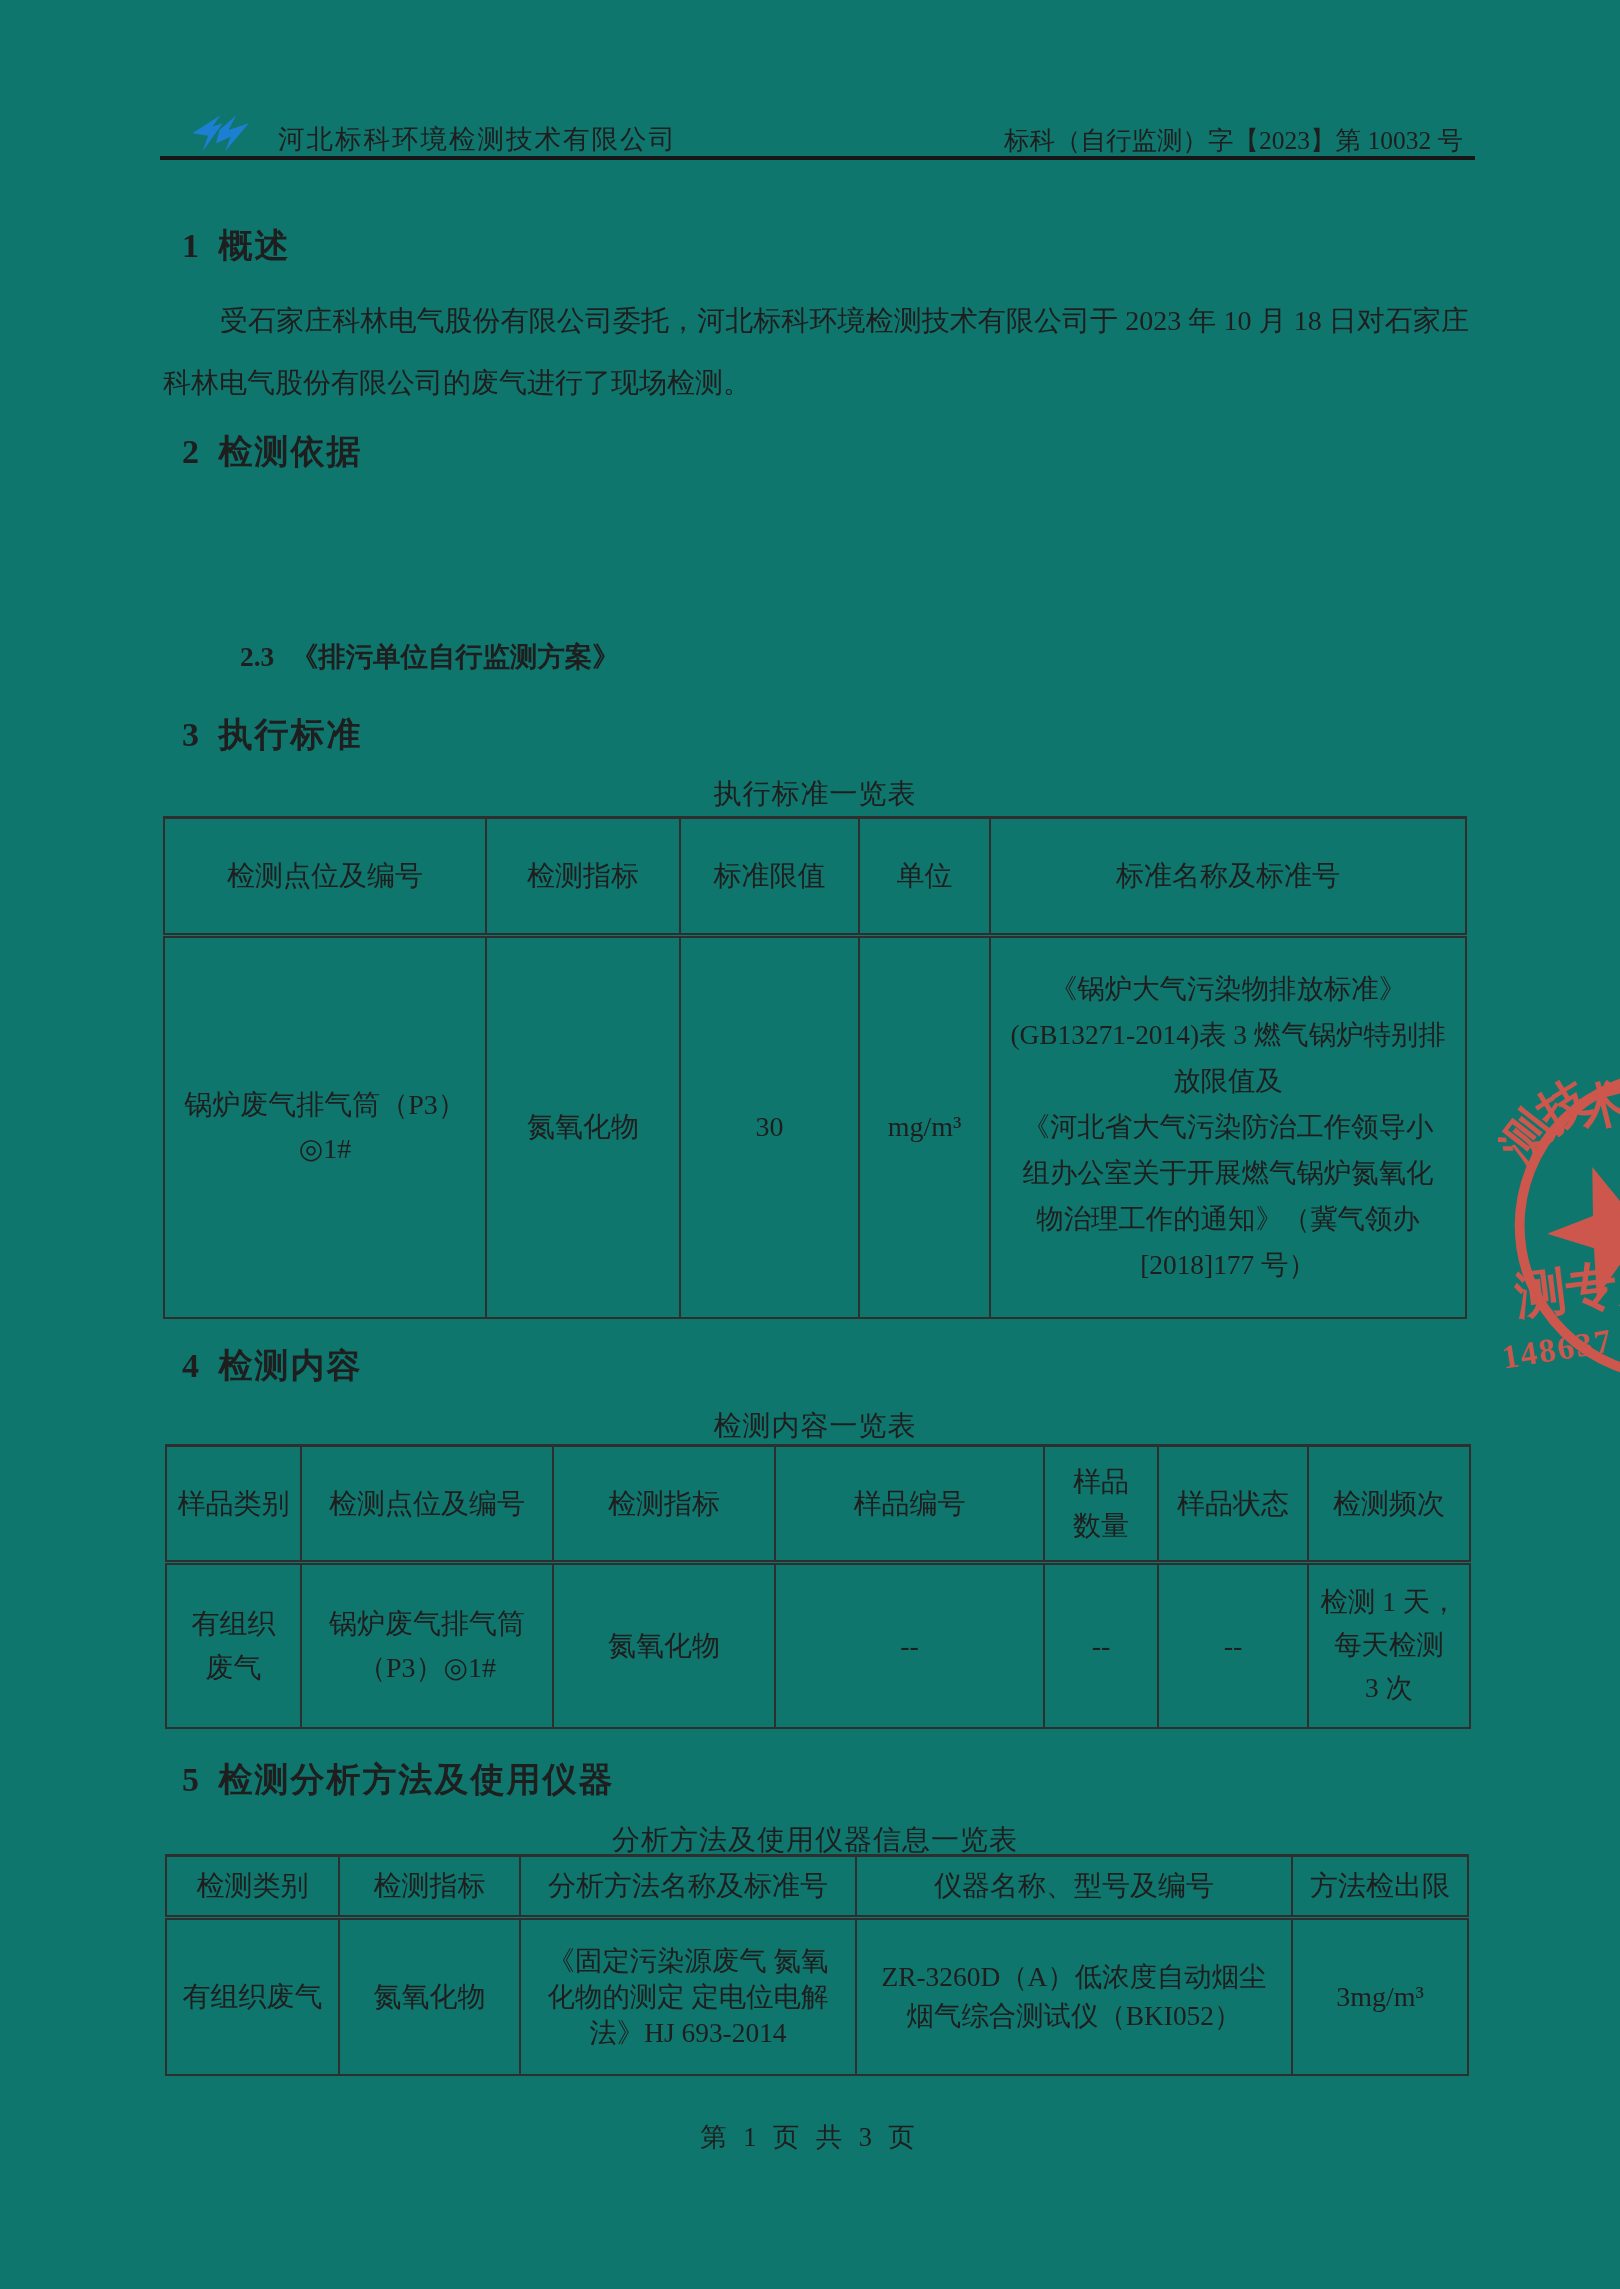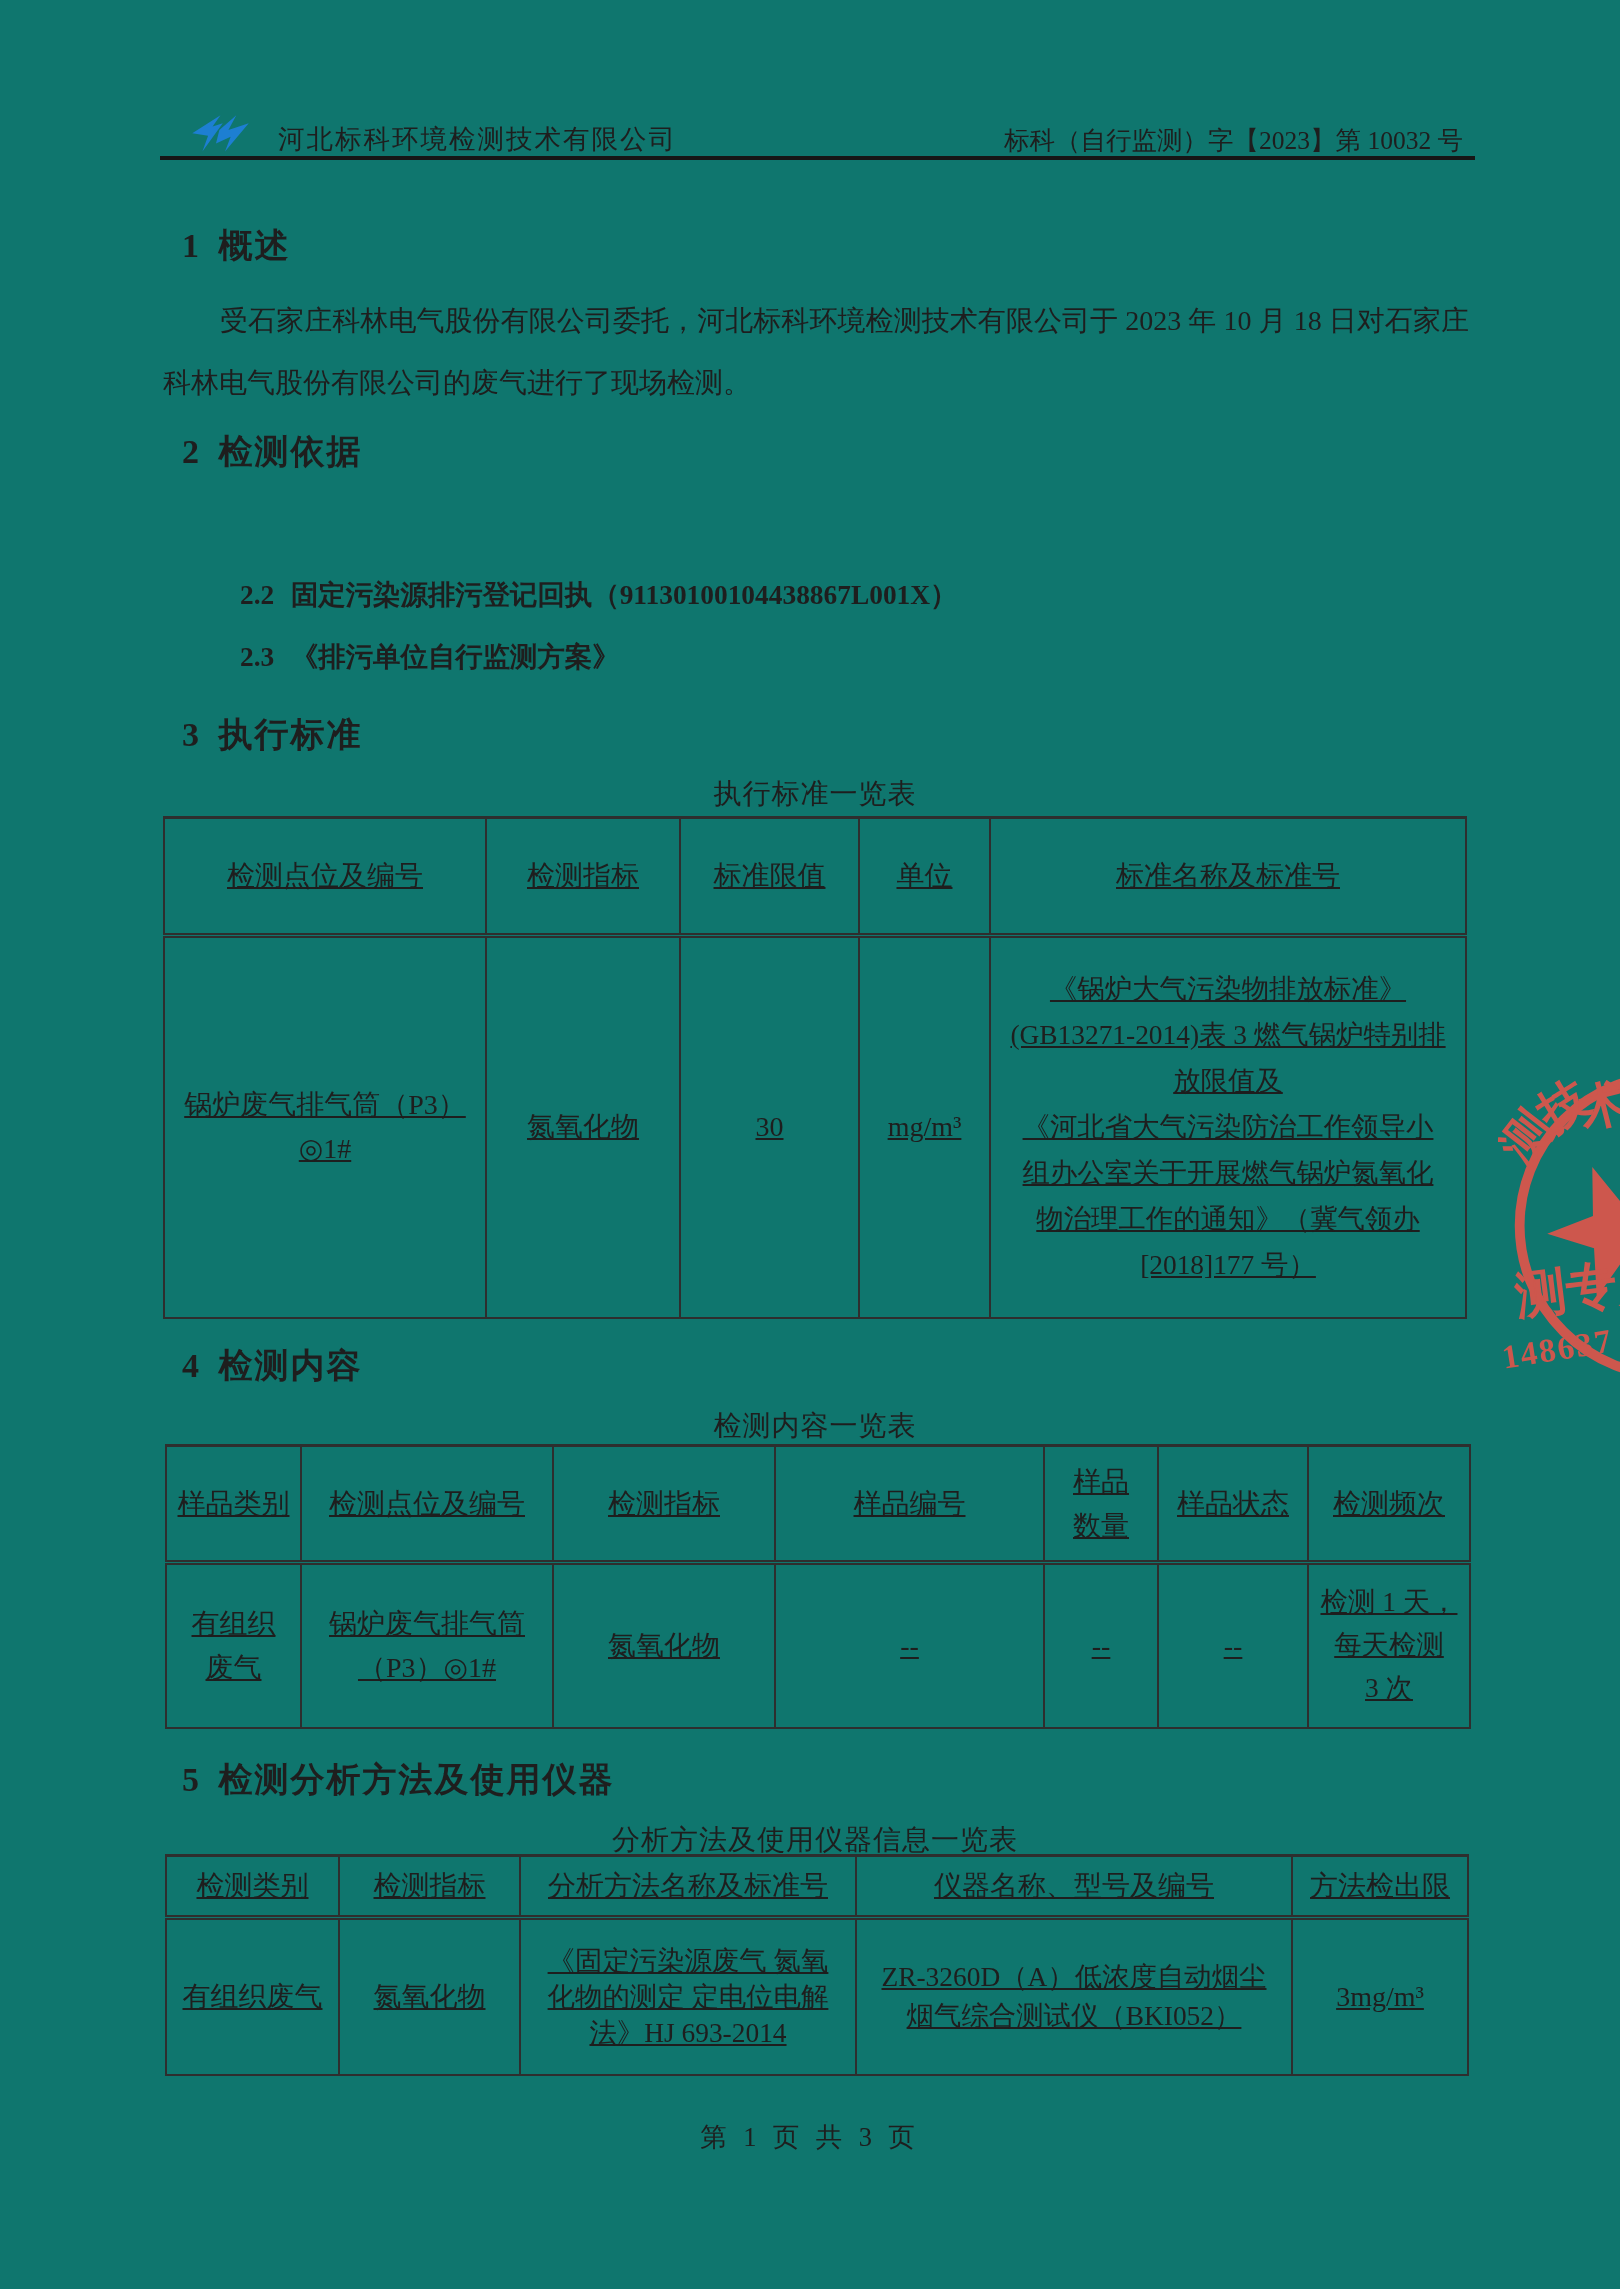--- a/index.html
+++ b/index.html
@@ -18,21 +18,21 @@
   .h .num{margin-right:19.6px;letter-spacing:0;}
   .para{position:absolute;left:163px;width:1306px;font-size:28px;line-height:62px;
         text-indent:57px;text-align:justify;}
   .li{position:absolute;left:240px;font-size:27.4px;font-weight:bold;white-space:nowrap;}
   .li .linum{margin-right:16.7px;}
   .ttitle{position:absolute;left:163px;width:1304px;text-align:center;font-size:28px;letter-spacing:1px;}
   
   table.tbl{position:absolute;border-collapse:collapse;table-layout:fixed;
             border:2.9px solid #2e2e2e;border-top:3.9px solid #2e2e2e;font-size:28px;}
   .tbl th,.tbl td{border:2px solid #2e2e2e;font-weight:400;text-align:center;
-                  vertical-align:middle;padding:0 5.9px;text-decoration:underline;}
+                  vertical-align:middle;padding:0 5.9px;}
   .tbl tr.thead th{border-bottom:5.9px double #2e2e2e;}
   .pre{white-space:pre-line;}
   .lh45{line-height:44px;}
   .lh47{line-height:46px;font-size:27.4px;}
   .lh44{line-height:43px;font-size:27.4px;border-radius:7px;}
   .lh37{line-height:36px;font-size:27.4px;}
   .lh40{line-height:39px;font-size:27.4px;}
   .footer{position:absolute;left:0;right:0;top:2119px;text-align:center;
           font-size:26.5px;letter-spacing:4.9px;}
   
@@ -54,23 +54,20 @@
   <div class="docnum">标科（自行监测）字【2023】第 10032 号</div>
   <div class="hrule"></div>
 
   <div class="h" style="top:223px">
     <span class="num">1</span><span>概述</span>
   </div>
   <div class="para" style="top:290px">受石家庄科林电气股份有限公司委托，河北标科环境检测技术有限公司于 2023 年 10 月 18 日对石家庄科林电气股份有限公司的废气进行了现场检测。</div>
 
   <div class="h" style="top:429px">
     <span class="num">2</span><span>检测依据</span>
-  </div>
-  <div class="li" style="top:577px">
-    <span class="linum">2.2</span><span>固定污染源排污登记回执（91130100104438867L001X）</span>
   </div>
   <div class="li" style="top:639px">
     <span class="linum">2.3</span><span>《排污单位自行监测方案》</span>
   </div>
 
   <div class="h" style="top:712px">
     <span class="num">3</span><span>执行标准</span>
   </div>
   <div class="ttitle" style="top:775px">执行标准一览表</div>
 

